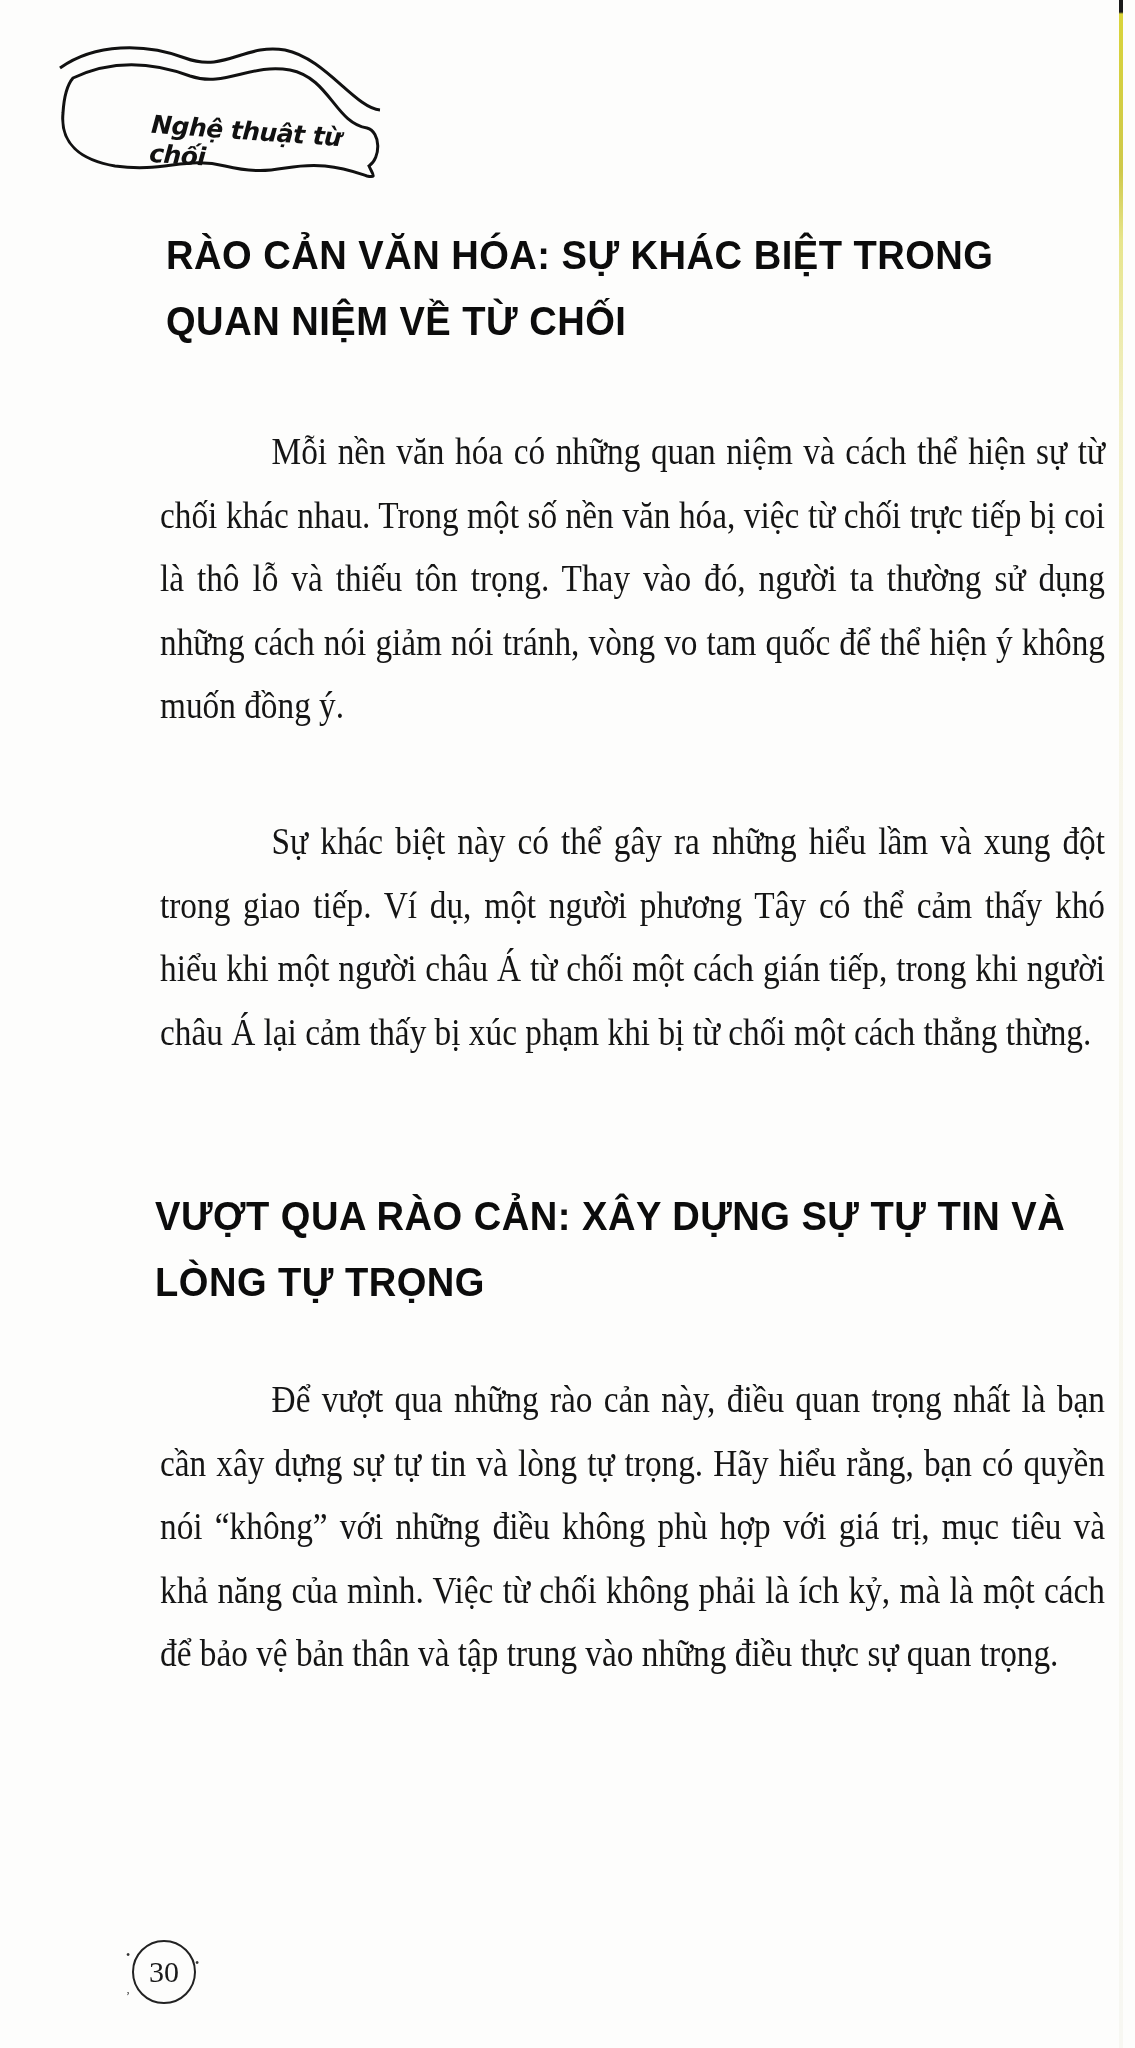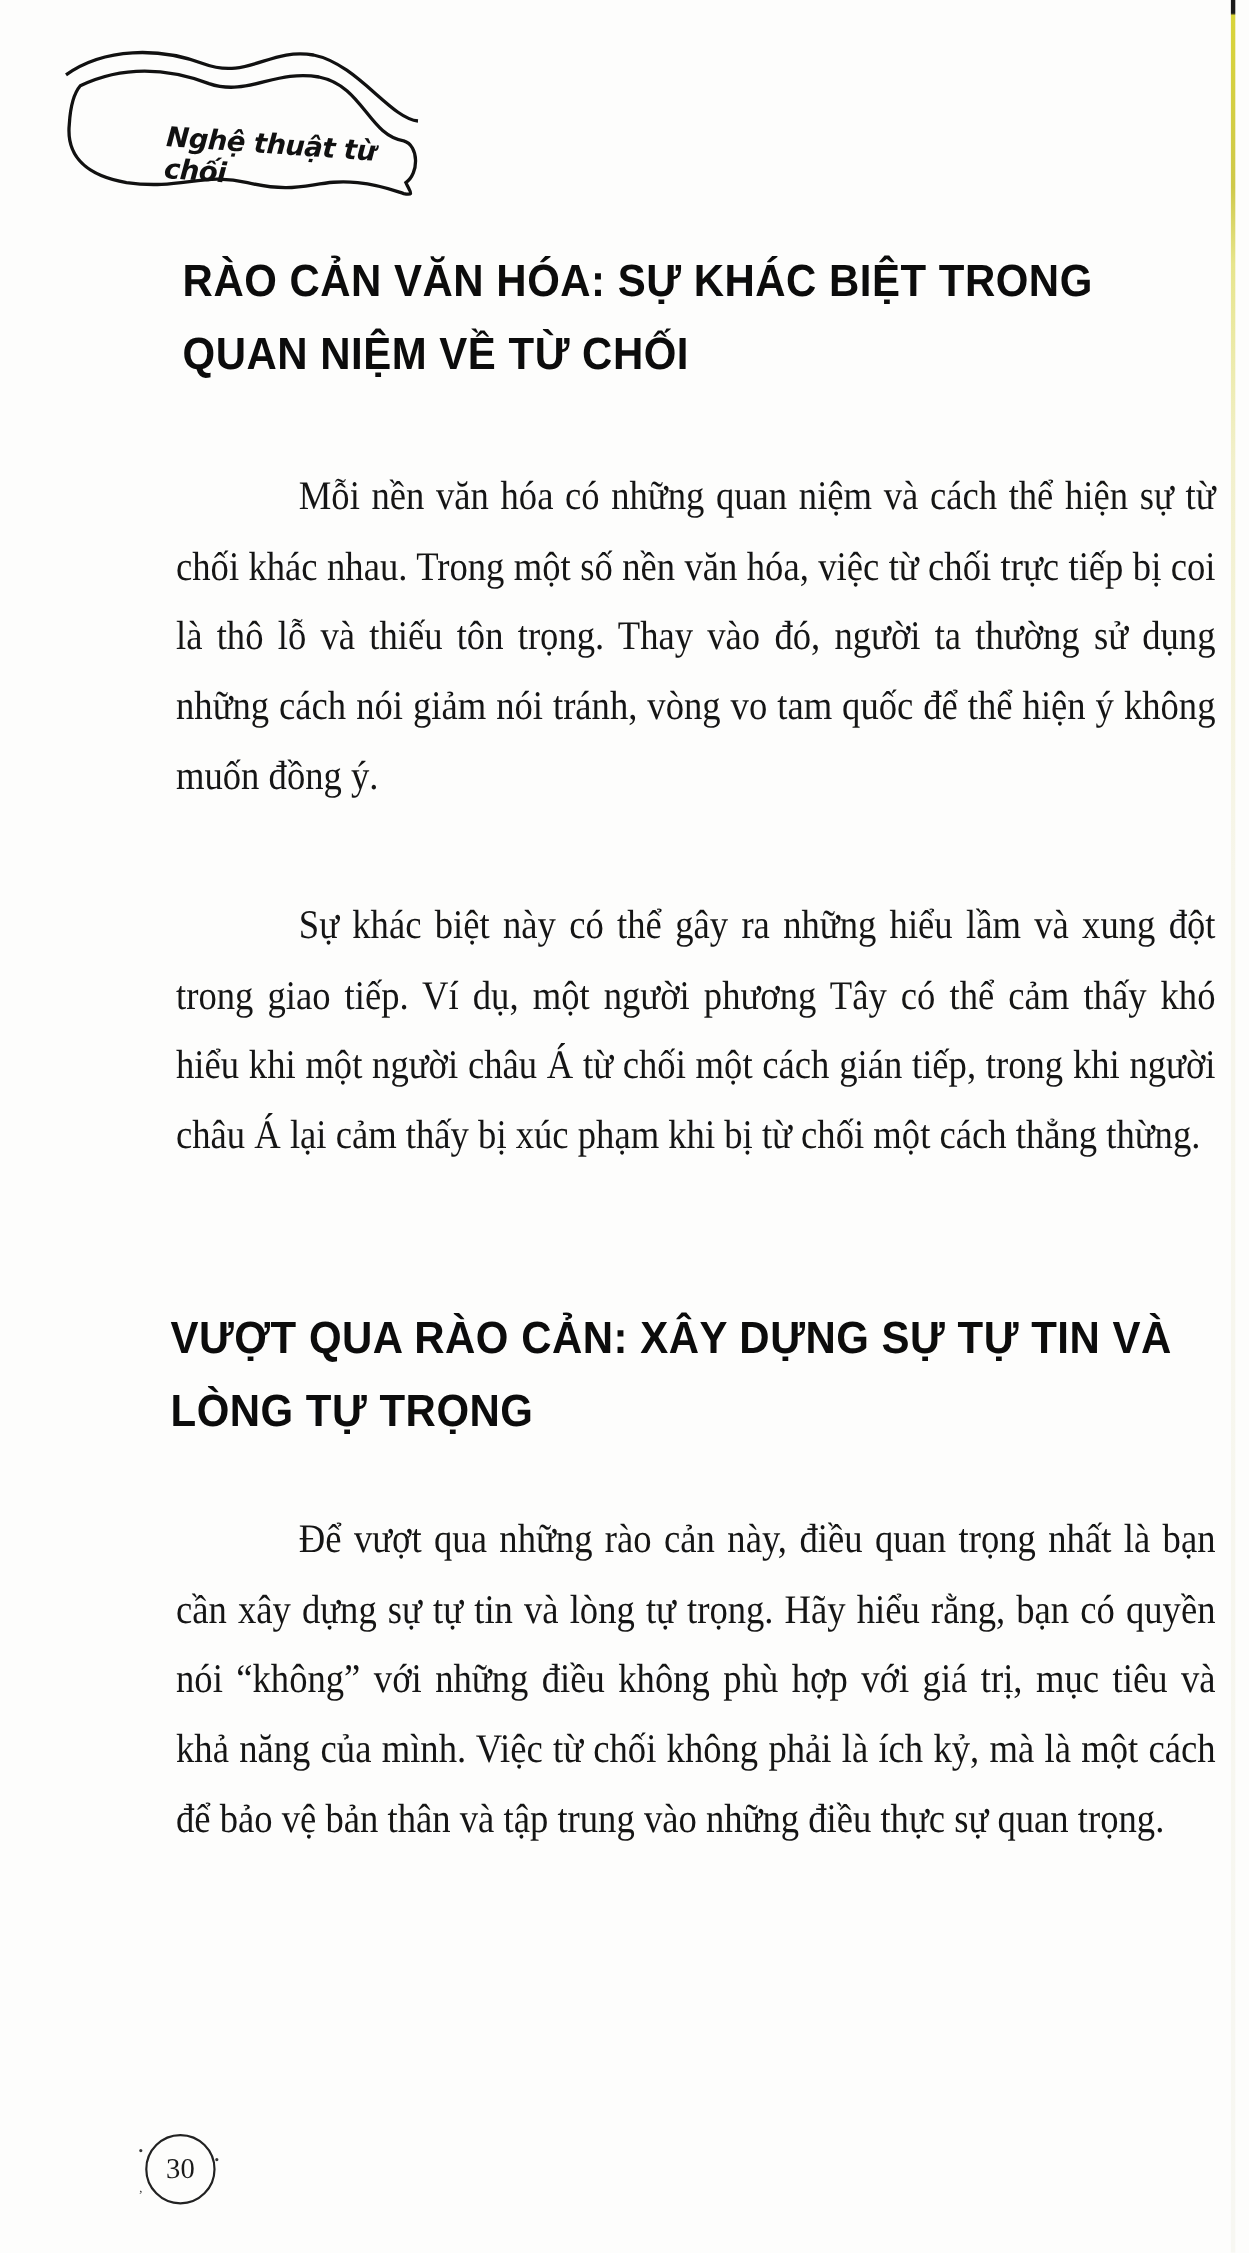--- a/index.html
+++ b/index.html
@@ -38,21 +38,21 @@
     text-align-last:left;
     transform:scaleX(0.9); transform-origin:left top;
   }
   #para-1 { left:160px; top:420px; width:1050px; text-indent:124px; }
   #para-2 { left:160px; top:810px; width:1050px; text-indent:124px; }
   #para-3 { left:160px; top:1368px; width:1050px; text-indent:124px; }
   .page-number {
     position:absolute; left:132px; top:1940px; width:60px; height:60px;
     border:2px solid #222; border-radius:50%;
     display:flex; align-items:center; justify-content:center;
-    font-size:26px; color:#1a1a1a;
+    font-size:30px; color:#1a1a1a;
   }
   .dots { position:absolute; font-size:12px; color:#333; }
 </style>
 </head>
 <body>
 
 <div class="page-edge"></div>
 
 <div class="running-header">
   <svg width="330" height="145" viewBox="0 0 330 145">

